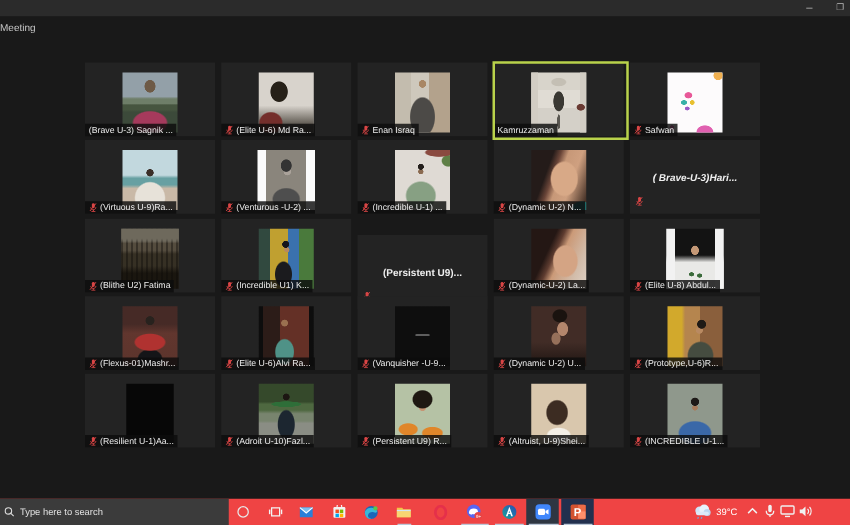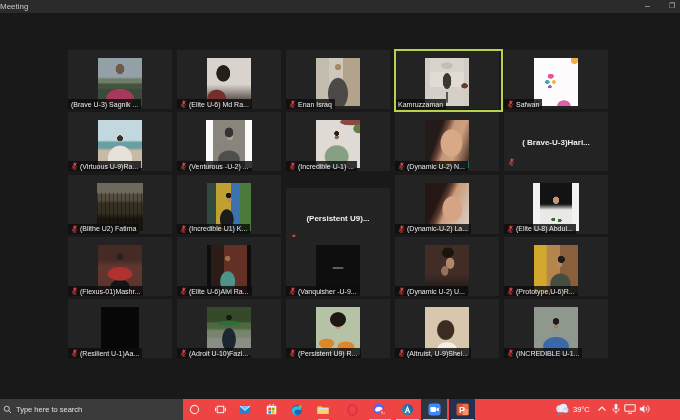--- a/index.html
+++ b/index.html
@@ -1,17 +1,17 @@
 <!DOCTYPE html>
 <html><head><meta charset="utf-8">
 <style>
 html,body{margin:0;padding:0;}
 body{width:680px;height:420px;background:#191919;font-family:"Liberation Sans",sans-serif;overflow:hidden;position:relative;}
 #titlebar{position:absolute;left:0;top:0;width:680px;height:13px;background:#2b2b2b;color:#c8c8c8;font-size:8px;}
-#titlebar .t{position:absolute;left:0px;top:2px;}
+#titlebar .t{position:absolute;left:0px;top:18px;}
 #titlebar .wc{position:absolute;top:1px;color:#bbb;font-size:9px;}
 .tile{position:absolute;width:104px;height:59px;background:#232323;}
 .ph{position:absolute;top:8px;left:50%;transform:translateX(-50%);}
 .lab{position:absolute;left:0;bottom:0;height:10px;background:rgba(12,12,12,0.82);color:#ececec;font-size:7px;display:flex;align-items:center;padding:0 3px 0 3px;white-space:nowrap;}
 .lab .mic{margin-right:2px;flex:none;}
 .micc{position:absolute;left:4px;bottom:1.5px;}
 .ctext{position:absolute;left:0;right:0;top:50%;transform:translateY(-50%);text-align:center;color:#efefef;font-weight:bold;font-size:8px;}
 #activeb{position:absolute;left:393.5px;top:49px;width:109.5px;height:62.5px;border:2px solid #b9d24b;box-sizing:border-box;}
 #taskbar{position:absolute;left:0;top:399px;width:680px;height:21px;background:#ef4444;padding-left:32px;}
 #search{position:absolute;left:0;top:0;width:183px;height:21px;background:#3b3b3b;color:#e0e0e0;font-size:7.5px;}
@@ -122,21 +122,21 @@
       <svg class="mic" width="7" height="8" viewBox="0 0 14 16">
         <rect x="5" y="1" width="4.6" height="8" rx="2.3" fill="#d94545"></rect>
         <path d="M3.2 7.5c0 2.4 1.7 4 4.1 4s4.1-1.6 4.1-4" stroke="#d94545" stroke-width="1.4" fill="none"></path>
         <rect x="6.6" y="11.5" width="1.6" height="2.2" fill="#d94545"></rect>
         <rect x="4.2" y="13.6" width="6.4" height="1.3" fill="#d94545"></rect>
         <line x1="2" y1="13.5" x2="11.5" y2="1.5" stroke="#d94545" stroke-width="1.6"></line>
       </svg>
       <span>(Dynamic U-2) N...</span>
     </div>
   </div>
-<div class="tile" style="left:504px;top:112px;">
+<div class="tile" style="left:504px;top:112px;font-style:italic;">
     <div class="ctext">( Brave-U-3)Hari...</div>
     <span class="micc"><svg class="mic" width="7" height="8" viewBox="0 0 14 16">
         <rect x="5" y="1" width="4.6" height="8" rx="2.3" fill="#d94545"></rect>
         <path d="M3.2 7.5c0 2.4 1.7 4 4.1 4s4.1-1.6 4.1-4" stroke="#d94545" stroke-width="1.4" fill="none"></path>
         <rect x="6.6" y="11.5" width="1.6" height="2.2" fill="#d94545"></rect>
         <rect x="4.2" y="13.6" width="6.4" height="1.3" fill="#d94545"></rect>
         <line x1="2" y1="13.5" x2="11.5" y2="1.5" stroke="#d94545" stroke-width="1.6"></line>
       </svg></span>
   </div>
 <div class="tile" style="left:68px;top:174.5px;">

